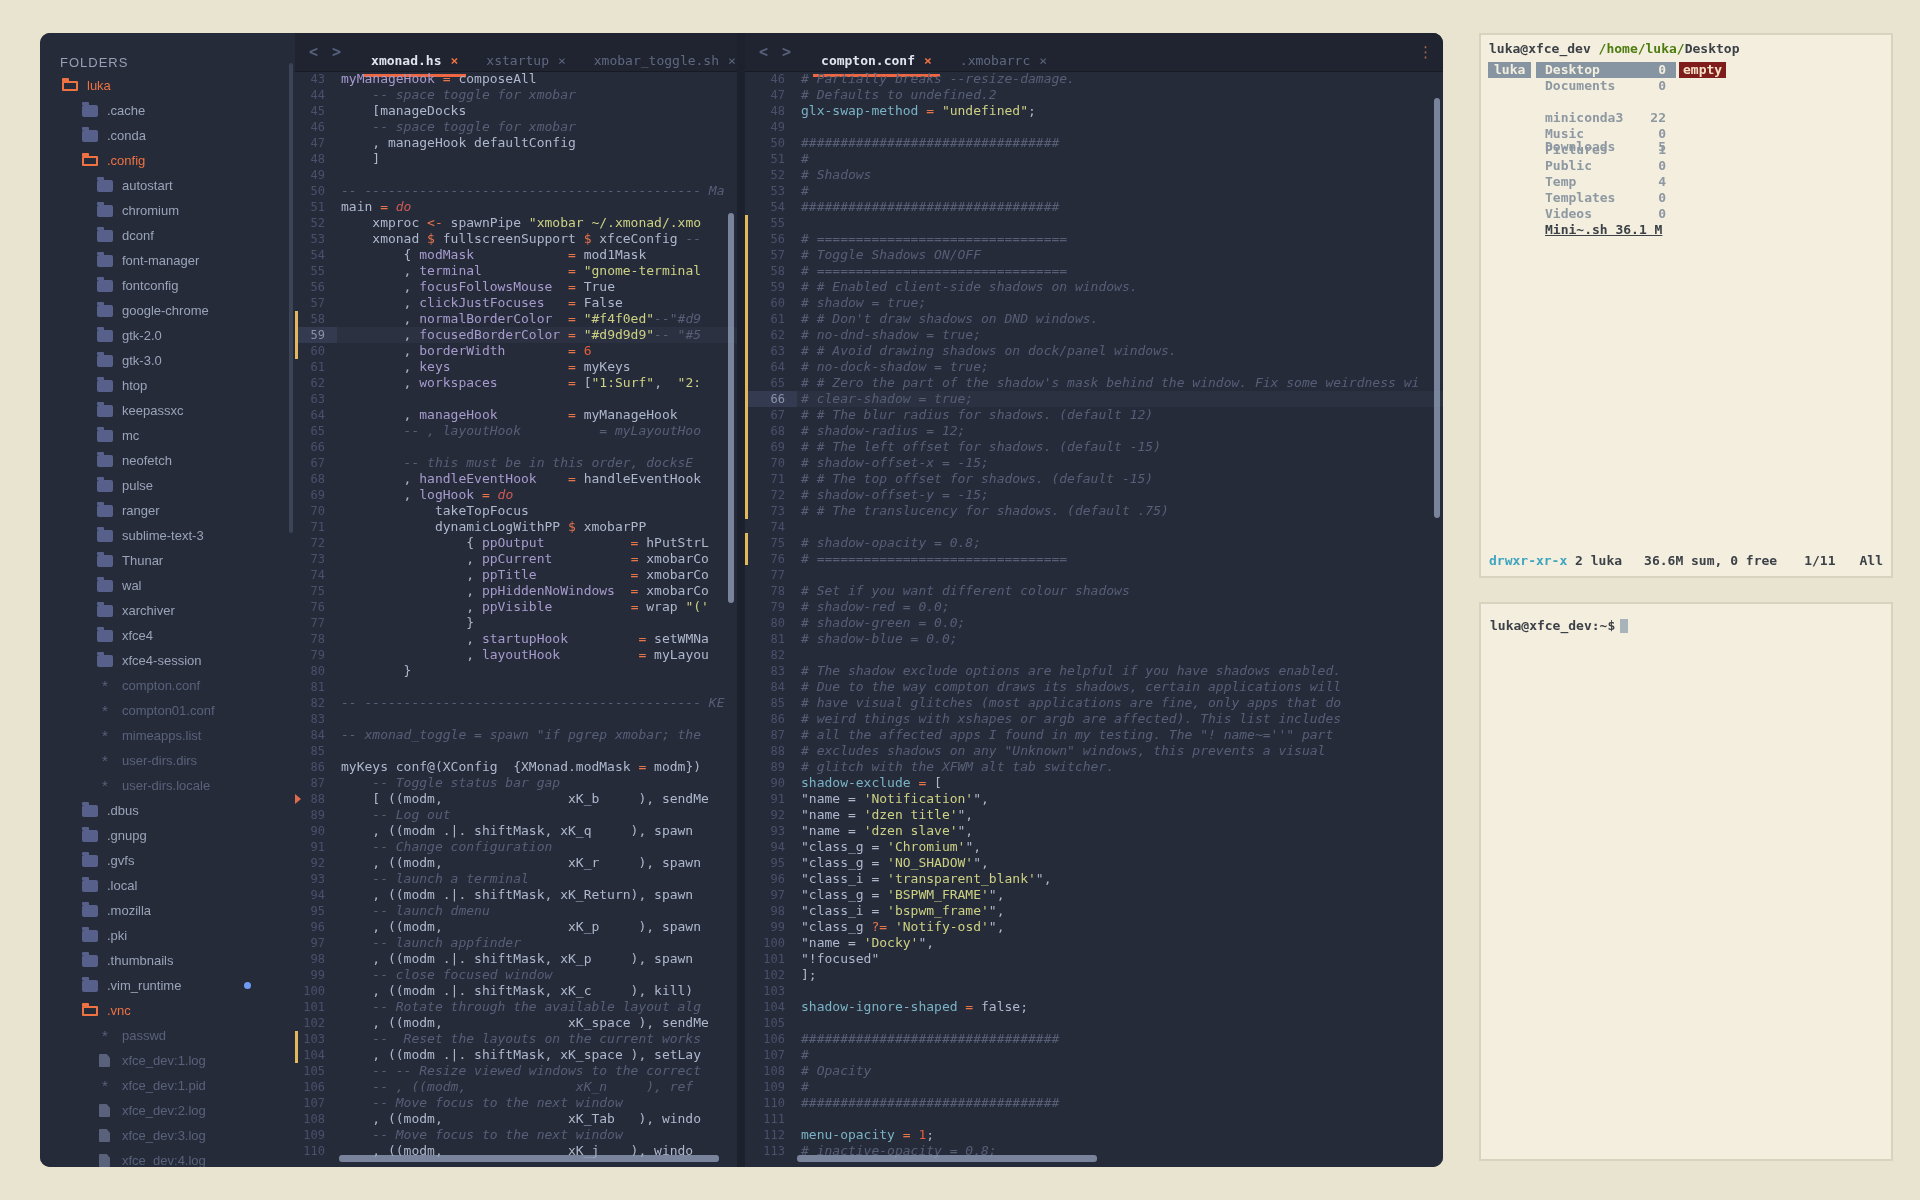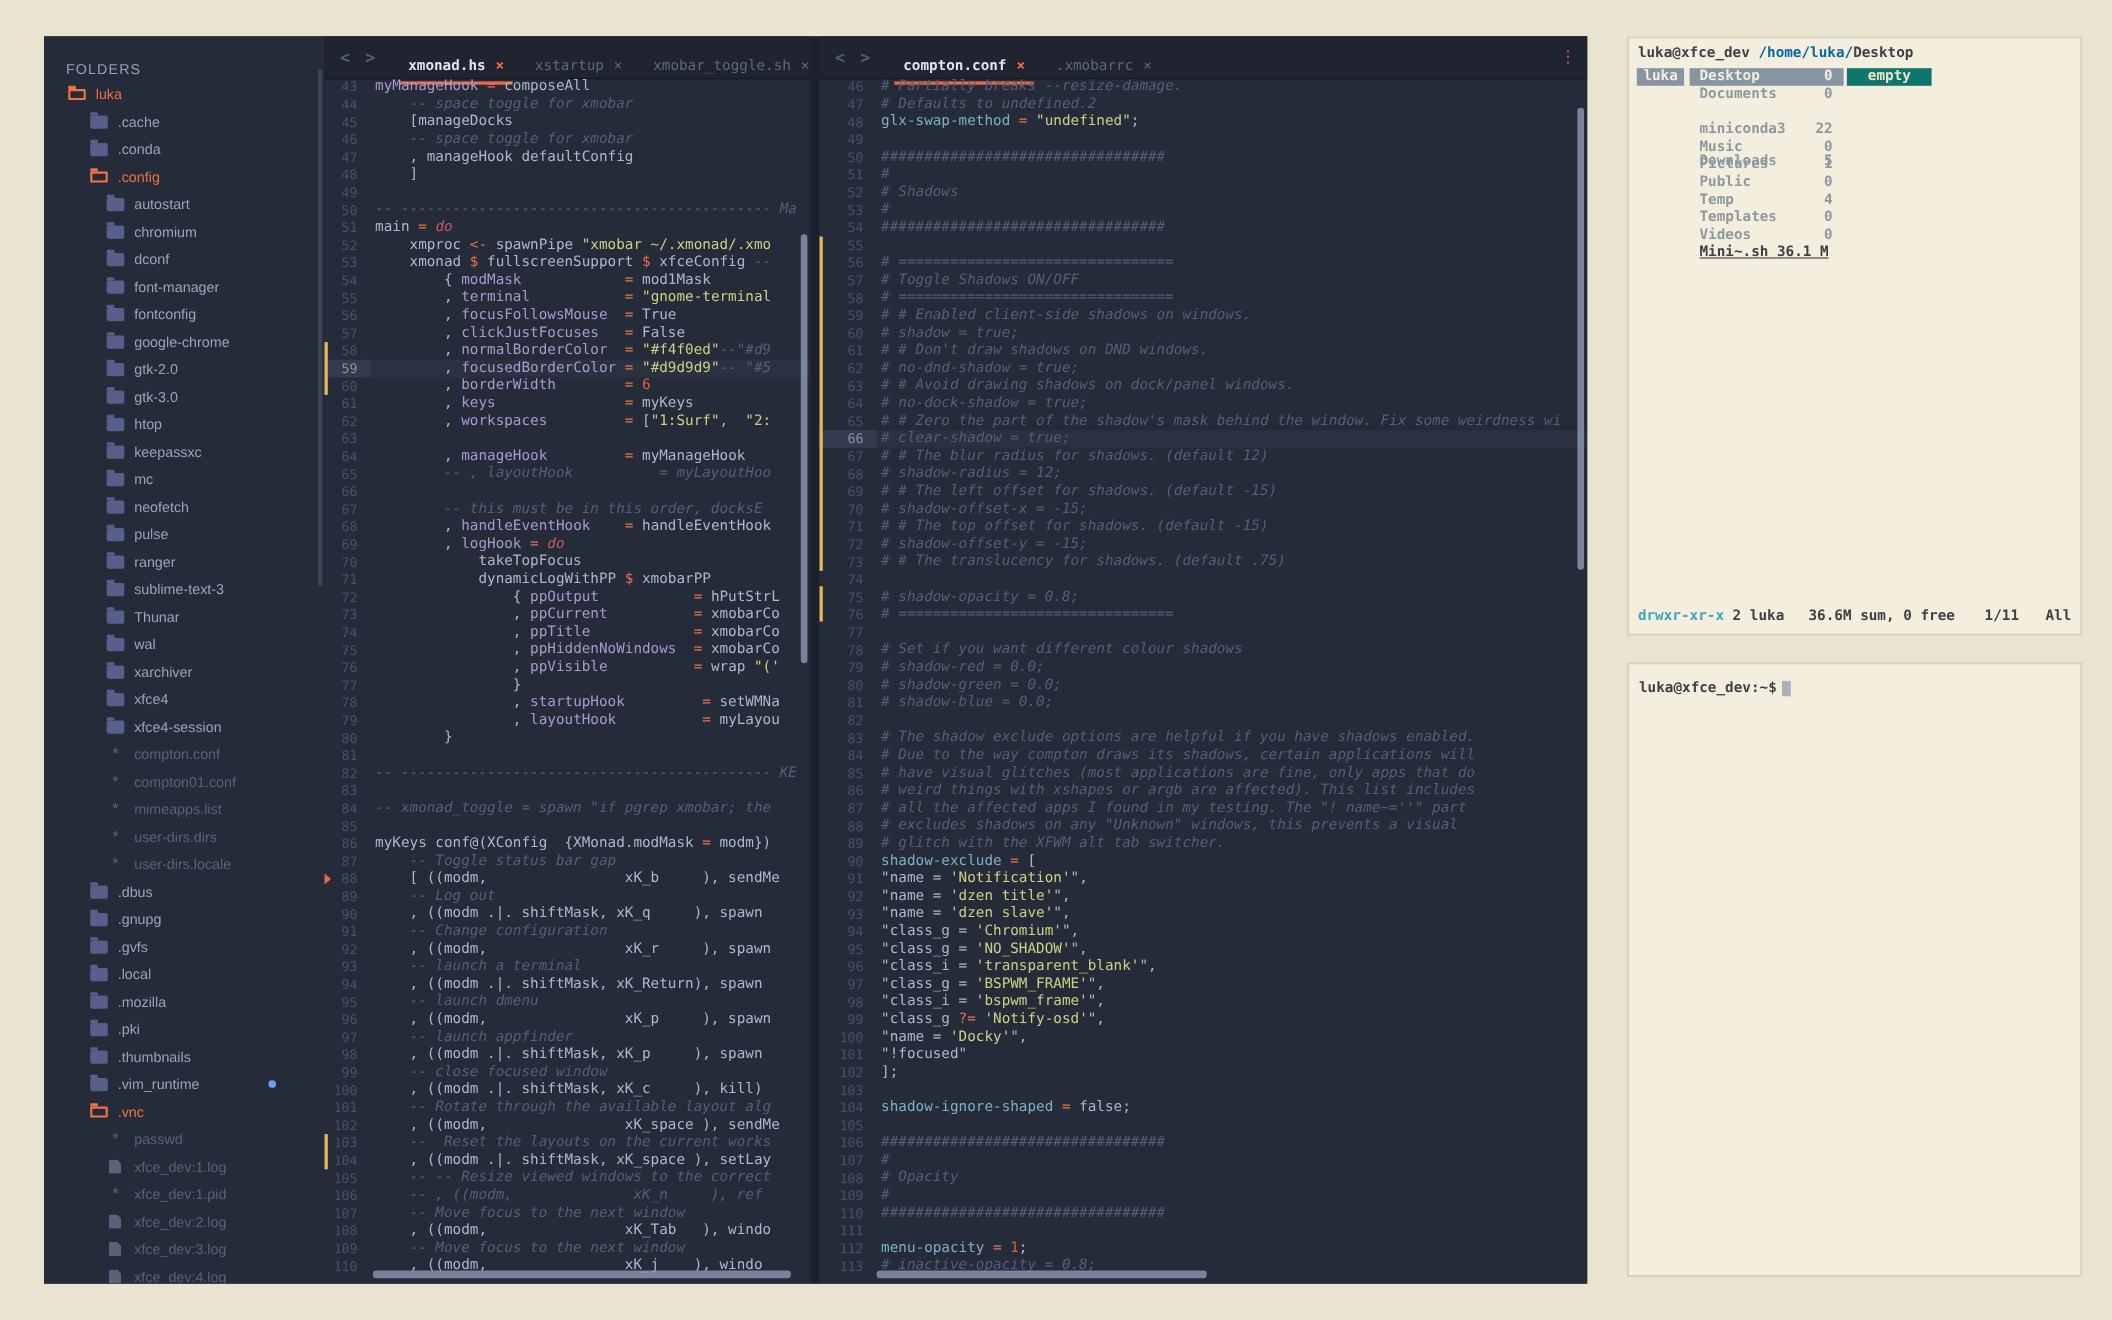--- a/index.html
+++ b/index.html
@@ -1,21 +1,21 @@
 <!DOCTYPE html>
 <html><head>
 <meta charset="utf-8">
 <style>
   html,body{margin:0;padding:0;width:1920px;height:1200px;overflow:hidden;
     background:#e9e4d0;font-family:"Liberation Sans",sans-serif;}
   .desktop{position:absolute;inset:0;}
 
   
   .editor{position:absolute;left:40px;top:33px;width:1403px;height:1134px;
-    background:#262b3a;border-radius:0;overflow:hidden;}
+    background:#262b3a;border-radius:10px;overflow:hidden;}
 
   
   .sidebar{position:absolute;left:0;top:0;width:255px;height:100%;background:#262b3a;
     border-right:1px solid #1d212d;}
   .sidebar-header{position:absolute;left:20px;top:22px;color:#97a0b4;font-size:13px;
     letter-spacing:1px;}
   .sb-list{position:absolute;left:0;top:40px;width:100%;}
   .sb-item{height:25px;display:flex;align-items:center;font-size:13px;color:#9aa4b8;position:relative;}
   .sb-item.lvl0{padding-left:22px;}
   .sb-item.lvl1{padding-left:42px;}
@@ -81,31 +81,31 @@
     border-top:5px solid transparent;border-bottom:5px solid transparent;}
   .vscroll{position:absolute;right:3px;width:6px;background:rgba(150,162,190,.75);border-radius:3px;}
   .hscroll{position:absolute;bottom:5px;height:7px;background:rgba(150,162,190,.75);border-radius:3px;}
 
   
   .terminal{position:absolute;background:#f3eedd;border:2px solid #d8d3be;
     font-family:"DejaVu Sans Mono",monospace;font-size:13px;font-weight:bold;color:#3c4148;}
   .term-ranger{left:1479px;top:33px;width:410px;height:541px;}
   .term-shell{left:1479px;top:602px;width:410px;height:555px;}
   .r-header{position:absolute;left:8px;top:6px;white-space:pre;}
-  .r-path{color:#0369a1;}
+  .r-path{color:#4d7c0f;}
   .r-chip{position:absolute;left:7px;top:27px;height:16px;padding:0 6px;
     background:#8795a3;color:#f3eedd;}
   .r-rows{position:absolute;left:55px;top:27px;width:140px;}
   .r-row{position:absolute;left:0;height:16px;width:140px;display:flex;color:#8d98a2;}
   .r-row .r-name{padding-left:9px;white-space:pre;}
   .r-row .r-count{margin-left:auto;padding-right:10px;}
   .r-row.sel{background:#8795a3;color:#f3eedd;}
   .r-file{position:absolute;left:64px;color:#3c4148;white-space:pre;}
-  .r-badge{position:absolute;left:198px;top:27px;height:16px;padding:0 19px;
-    background:#0f766e;color:#f6e3c6;}
+  .r-badge{position:absolute;left:198px;top:27px;height:16px;padding:0 4px;
+    background:#7f1d1d;color:#f6e3c6;}
   .r-status{position:absolute;left:8px;right:8px;bottom:8px;display:flex;white-space:pre;}
   .r-perms{color:#3fa5c0;}
   .r-size{margin-left:22px;}
   .r-index{margin-left:auto;}
   .r-all{margin-left:24px;}
   .prompt{position:absolute;left:9px;top:14px;white-space:pre;}
   .cursor{display:inline-block;width:8px;height:14px;background:#a9b4ba;
     vertical-align:text-bottom;margin-left:5px;}
 </style>
 </head>

